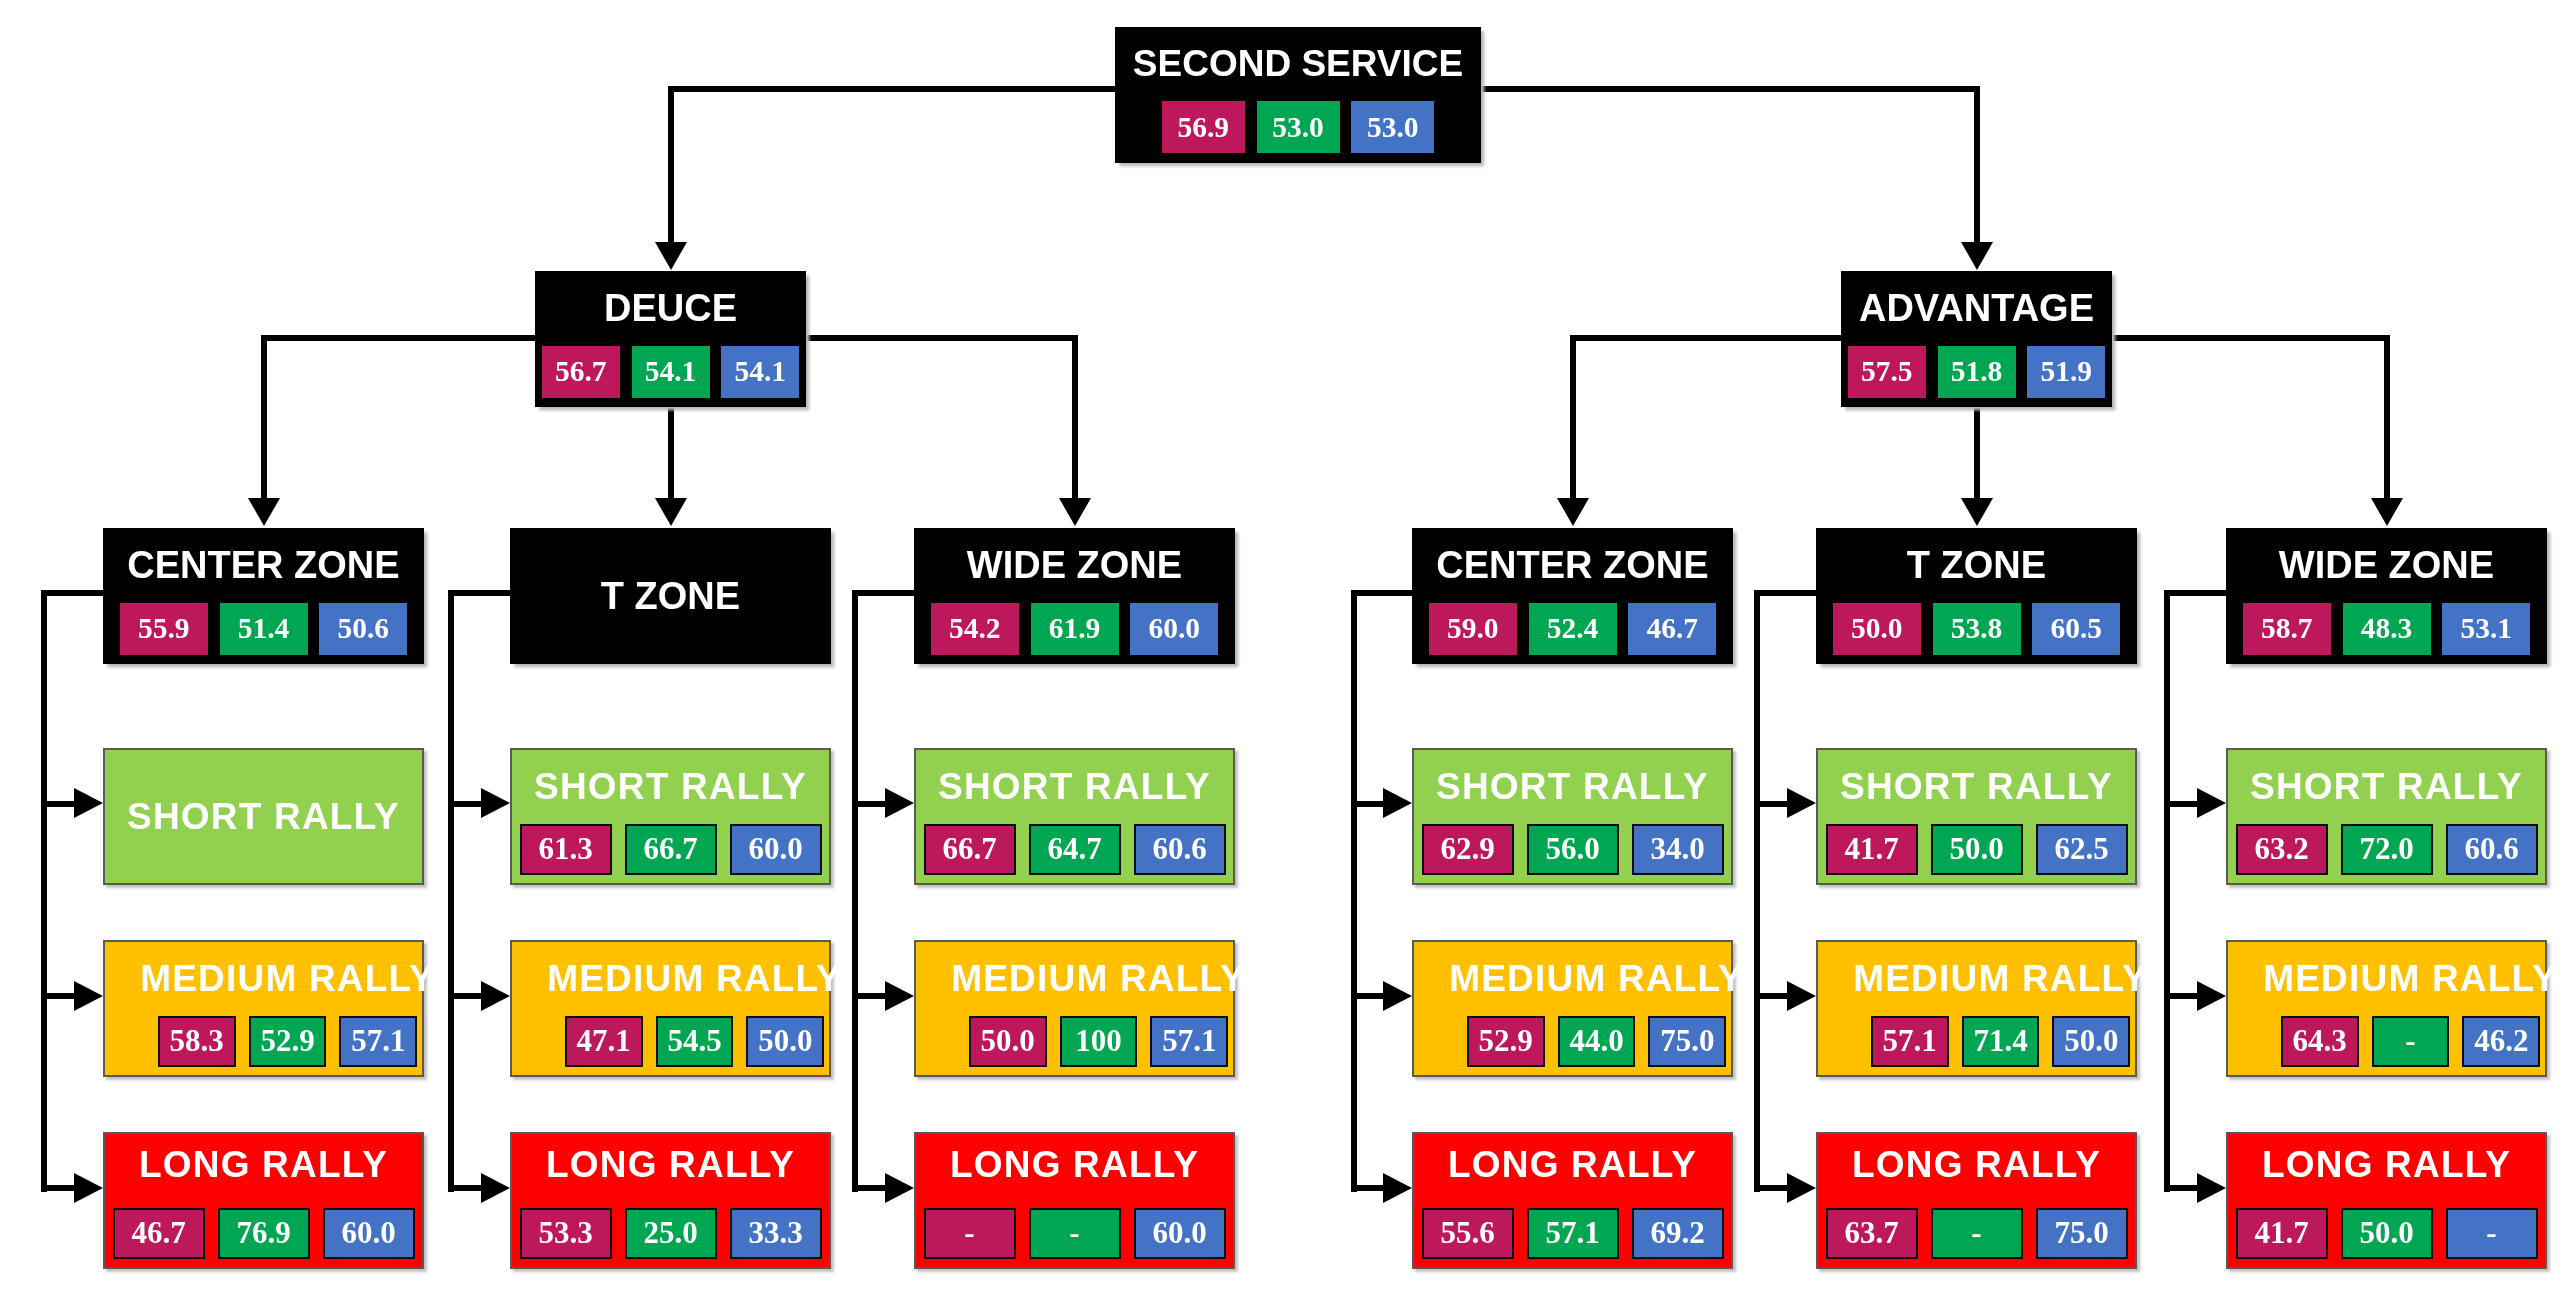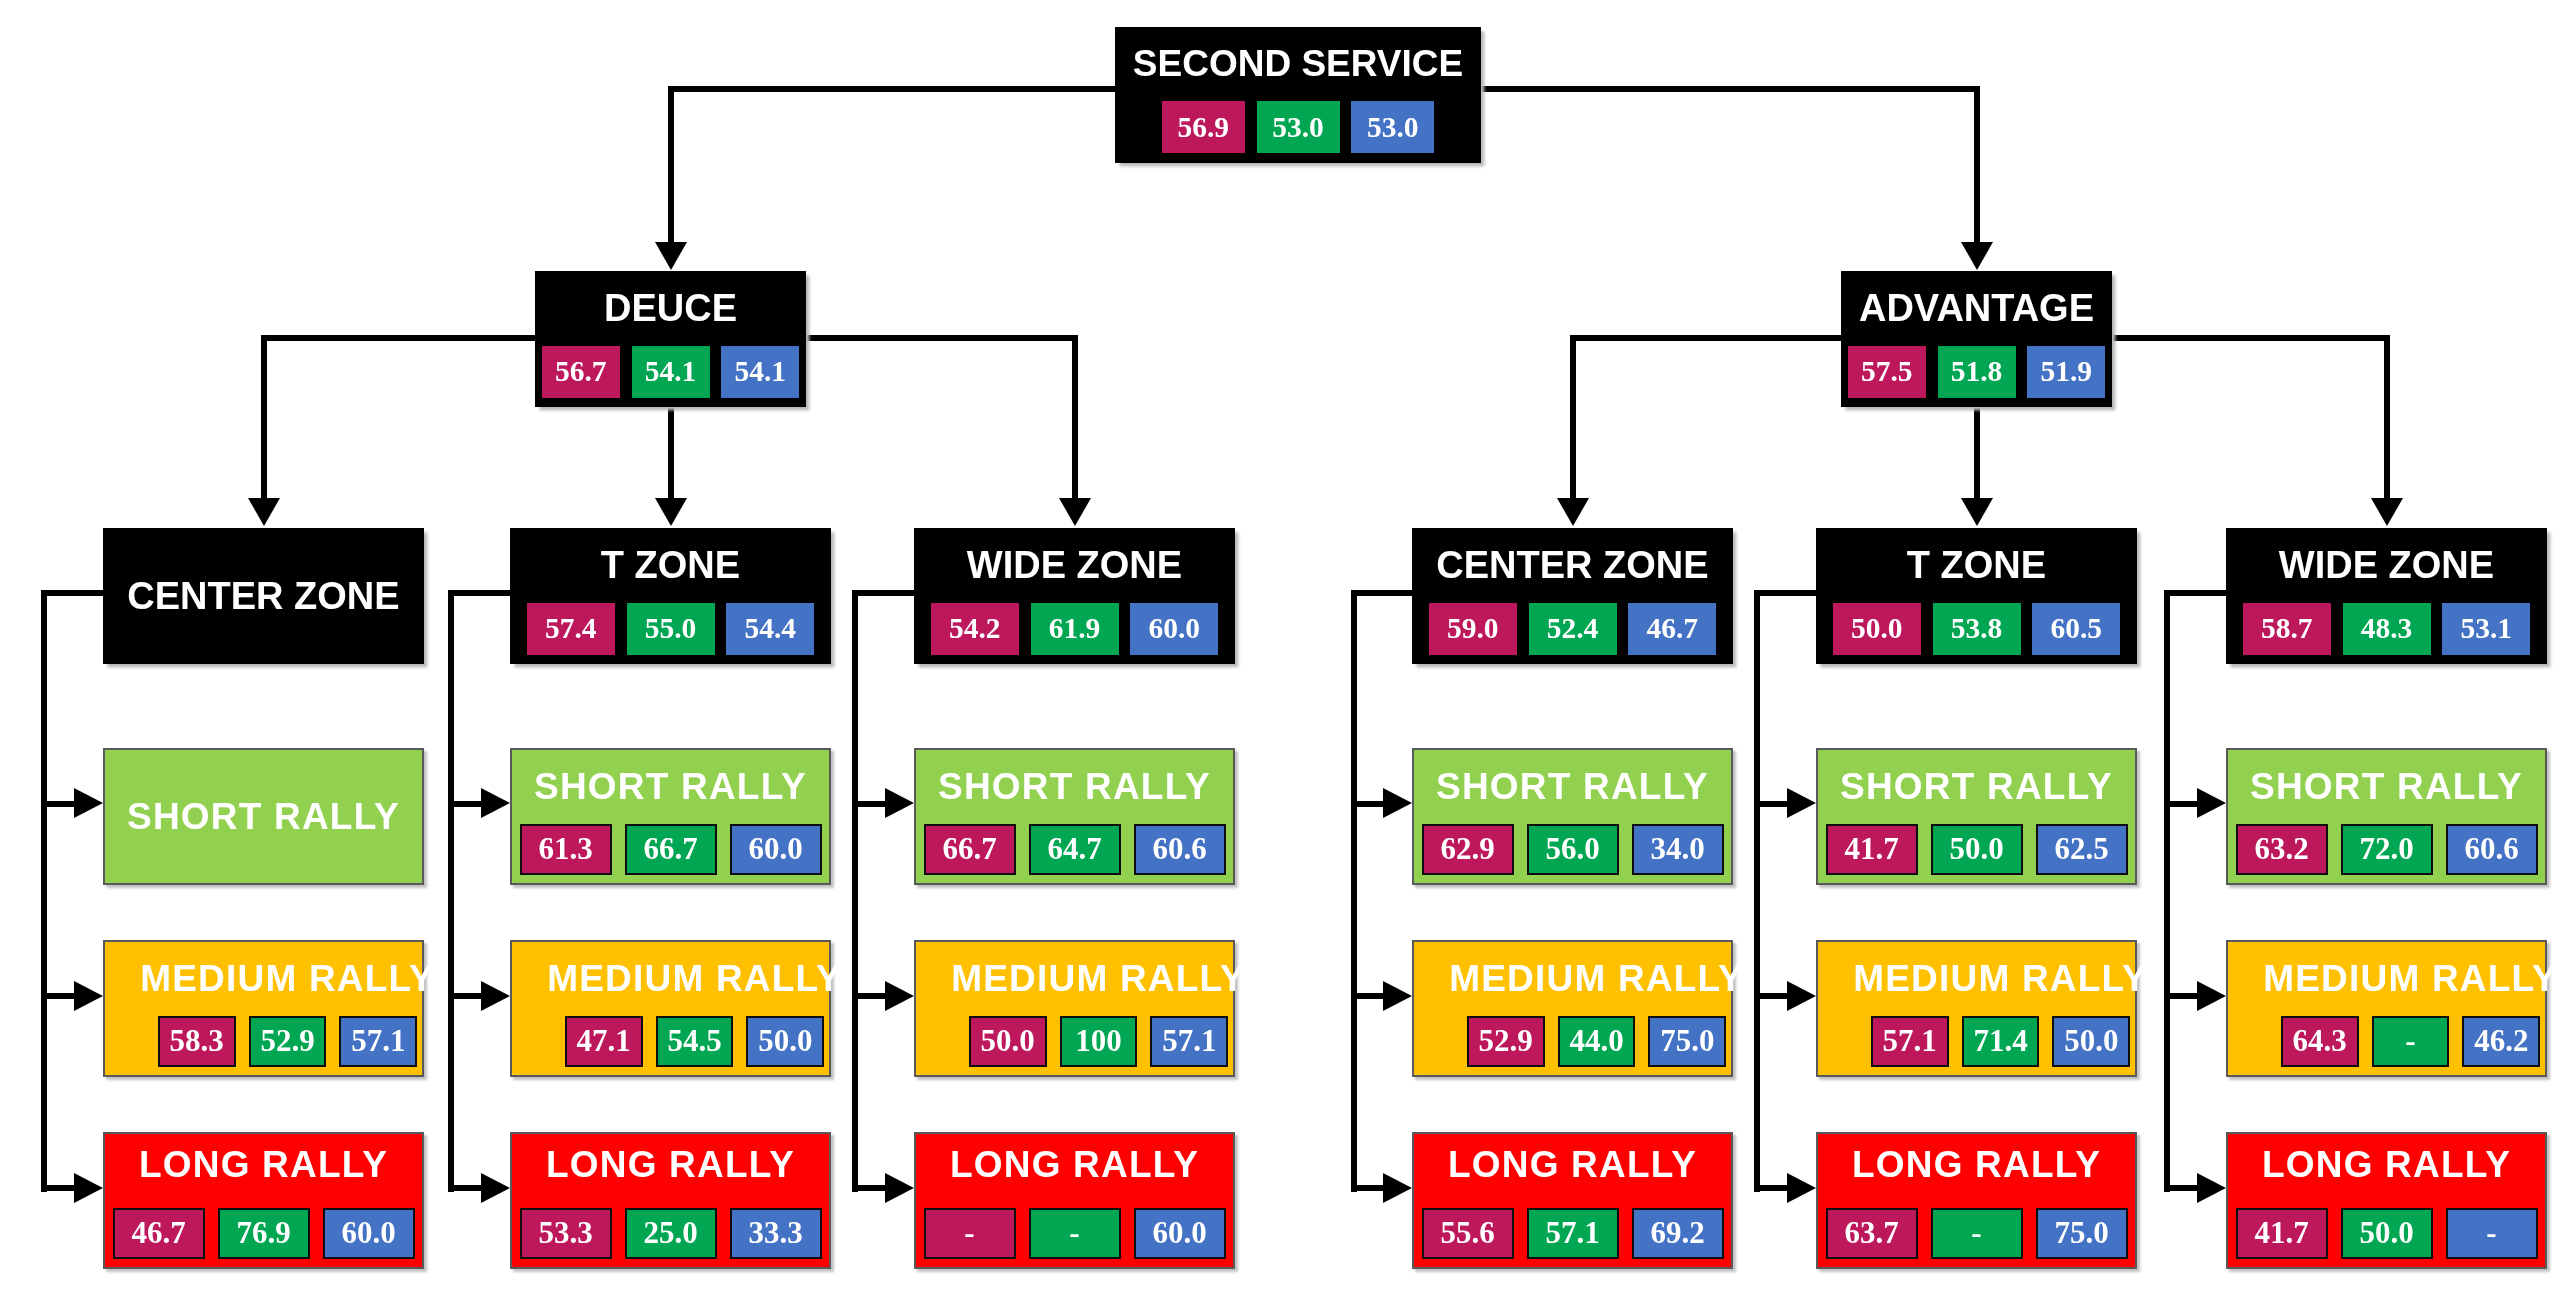--- a/index.html
+++ b/index.html
@@ -146,29 +146,29 @@
     <div class="btitle">ADVANTAGE</div>
     <div class="chiprow">
       <div class="chip orange w132">57.5</div>
       <div class="chip green w132">51.8</div>
       <div class="chip blue w132">51.9</div>
     </div>
   </div>
 
   <div class="bnode" style="left:103px;top:528px;width:321px;height:136px">
     <div class="btitle">CENTER ZONE</div>
+    <div class="chiprow">
+      <div class="chip orange w150">55.9</div>
+      <div class="chip green w150">51.4</div>
+      <div class="chip blue w150">50.6</div>
+    </div>
   </div>
 
   <div class="bnode" style="left:510px;top:528px;width:321px;height:136px">
     <div class="btitle">T ZONE</div>
-    <div class="chiprow">
-      <div class="chip orange w150">57.4</div>
-      <div class="chip green w150">55.0</div>
-      <div class="chip blue w150">54.4</div>
-    </div>
   </div>
 
   <div class="bnode" style="left:914px;top:528px;width:321px;height:136px">
     <div class="btitle">WIDE ZONE</div>
     <div class="chiprow">
       <div class="chip orange w150">54.2</div>
       <div class="chip green w150">61.9</div>
       <div class="chip blue w150">60.0</div>
     </div>
   </div>

